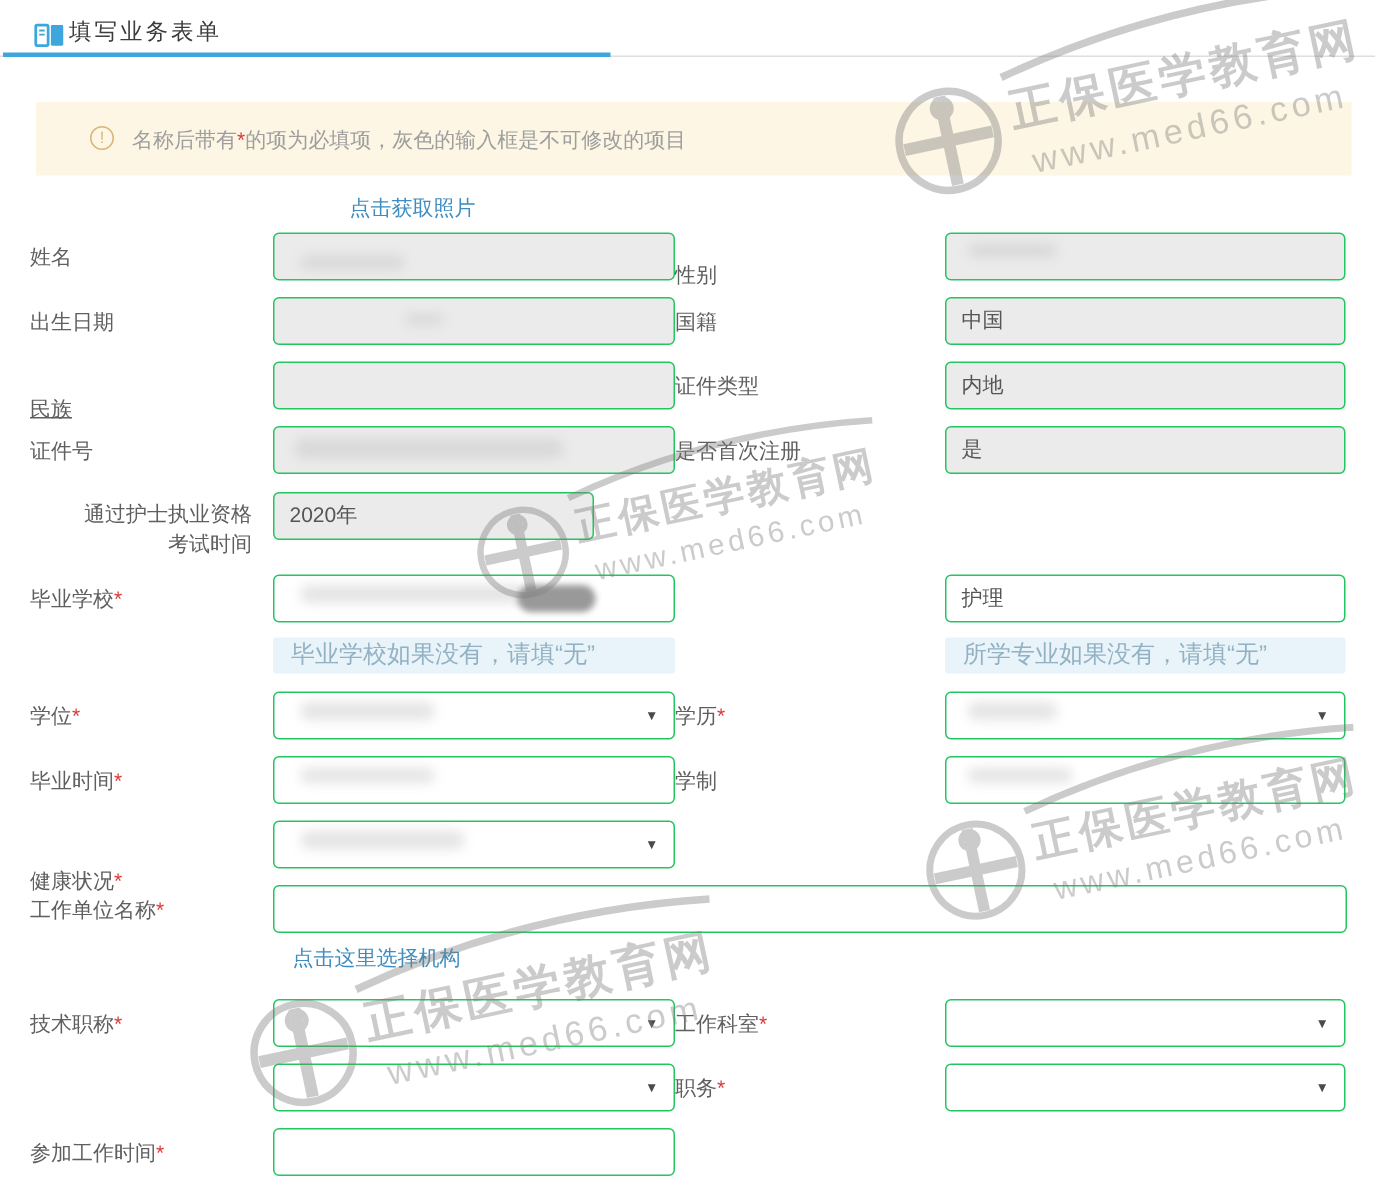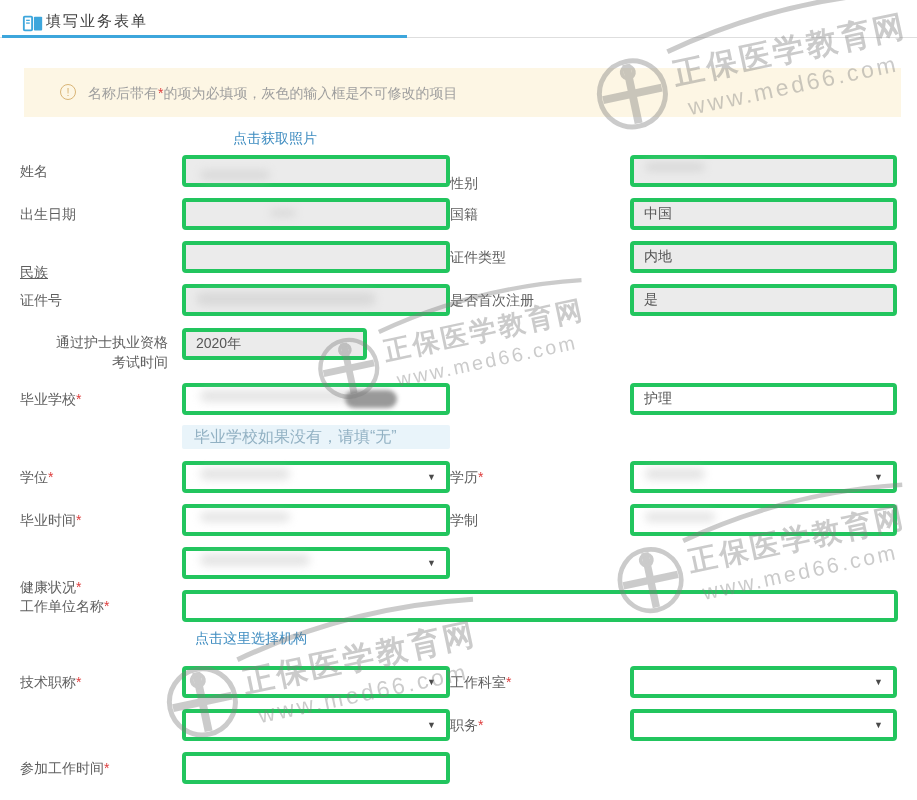--- a/index.html
+++ b/index.html
@@ -16,21 +16,21 @@
   
   .notice { position:absolute; left:24px; top:68px; width:877px; height:49px; background:#fdf6e4; }
   .notice-icon { position:absolute; left:36px; top:16px; width:16px; height:16px; border:1px solid #d9b577;
                  border-radius:50%; color:#d9b577; font-size:11px; line-height:15px; text-align:center; }
   .notice-text { position:absolute; left:64px; top:17px; font-size:14px; color:#9e9e9e; }
   .req { color:#dd3b3b; }
 
   
   .lbl { position:absolute; font-size:14px; color:#5f5f5f; text-align:left; line-height:32px; white-space:nowrap; }
   .lbl2 { position:absolute; font-size:14px; color:#5f5f5f; text-align:right; line-height:20px; }
-  .box { position:absolute; height:32px; border:4px solid #22c55e; border-radius:4px; background:#fff;
+  .box { position:absolute; height:32px; border:1px solid #22c55e; border-radius:4px; background:#fff;
          font-size:14px; color:#555; padding:0 10px; font-family:inherit; outline:none; }
   input.box { width:268px; }
   .gray { background:#ebebeb; }
   .sel { display:flex; align-items:center; justify-content:space-between; cursor:pointer; }
   .sel .val { font-size:14px; color:#555; }
   .arrow { font-size:9px; color:#4a4a4a; }
   .hint { position:absolute; height:24px; background:#e9f4fa; color:#92b1c3; font-size:16px;
           line-height:24px; padding:0 12px; border-radius:2px; white-space:nowrap; }
   .link { position:absolute; font-size:14px; color:#3e8cc0; cursor:pointer; white-space:nowrap; }
 
@@ -83,27 +83,28 @@
 
   <div class="lbl" style="left:20px; top:284px; width:148px;">证件号</div>
   <input class="box gray" style="left: 182px; top: 284px;" readonly="" value="">
   <div class="lbl" style="left:450px; top:284px; width:157px;">是否首次注册</div>
   <input class="box gray" style="left: 630px; top: 284px; width: 267px;" readonly="" value="是">
 
   <div class="lbl2" style="left:20px; top:332px; width:148px;">
     <span>通过护士执业资格</span><br>
     <span>考试时间</span>
   </div>
-  <input class="box gray" style="left: 182px; top: 328px; width: 185px;" readonly="" value="2020年">
+  <input class="box gray" style="left: 182px; top: 328px; width: 214px;" readonly="" value="2020年">
 
   <div class="lbl" style="left:20px; top:383px; width:148px;"><span>毕业学校</span><span class="req">*</span></div>
   <input class="box" style="left: 182px; top: 383px;" value="">
   <input class="box" style="left: 630px; top: 383px; width: 267px;" value="护理">
 
   <div class="hint" style="left:182px; top:425px; width:268px;">毕业学校如果没有，请填“无”</div>
+  <div class="hint" style="left:630px; top:425px; width:267px;">所学专业如果没有，请填“无”</div>
 
   <div class="lbl" style="left:20px; top:461px; width:148px;"><span>学位</span><span class="req">*</span></div>
   <div class="box sel" style="left:182px; top:461px; width:268px;">
     <span class="val"></span>
     <span class="arrow">▼</span>
   </div>
   <div class="lbl" style="left:450px; top:461px; width:157px;"><span>学历</span><span class="req">*</span></div>
   <div class="box sel" style="left:630px; top:461px; width:267px;">
     <span class="val"></span>
     <span class="arrow">▼</span>

